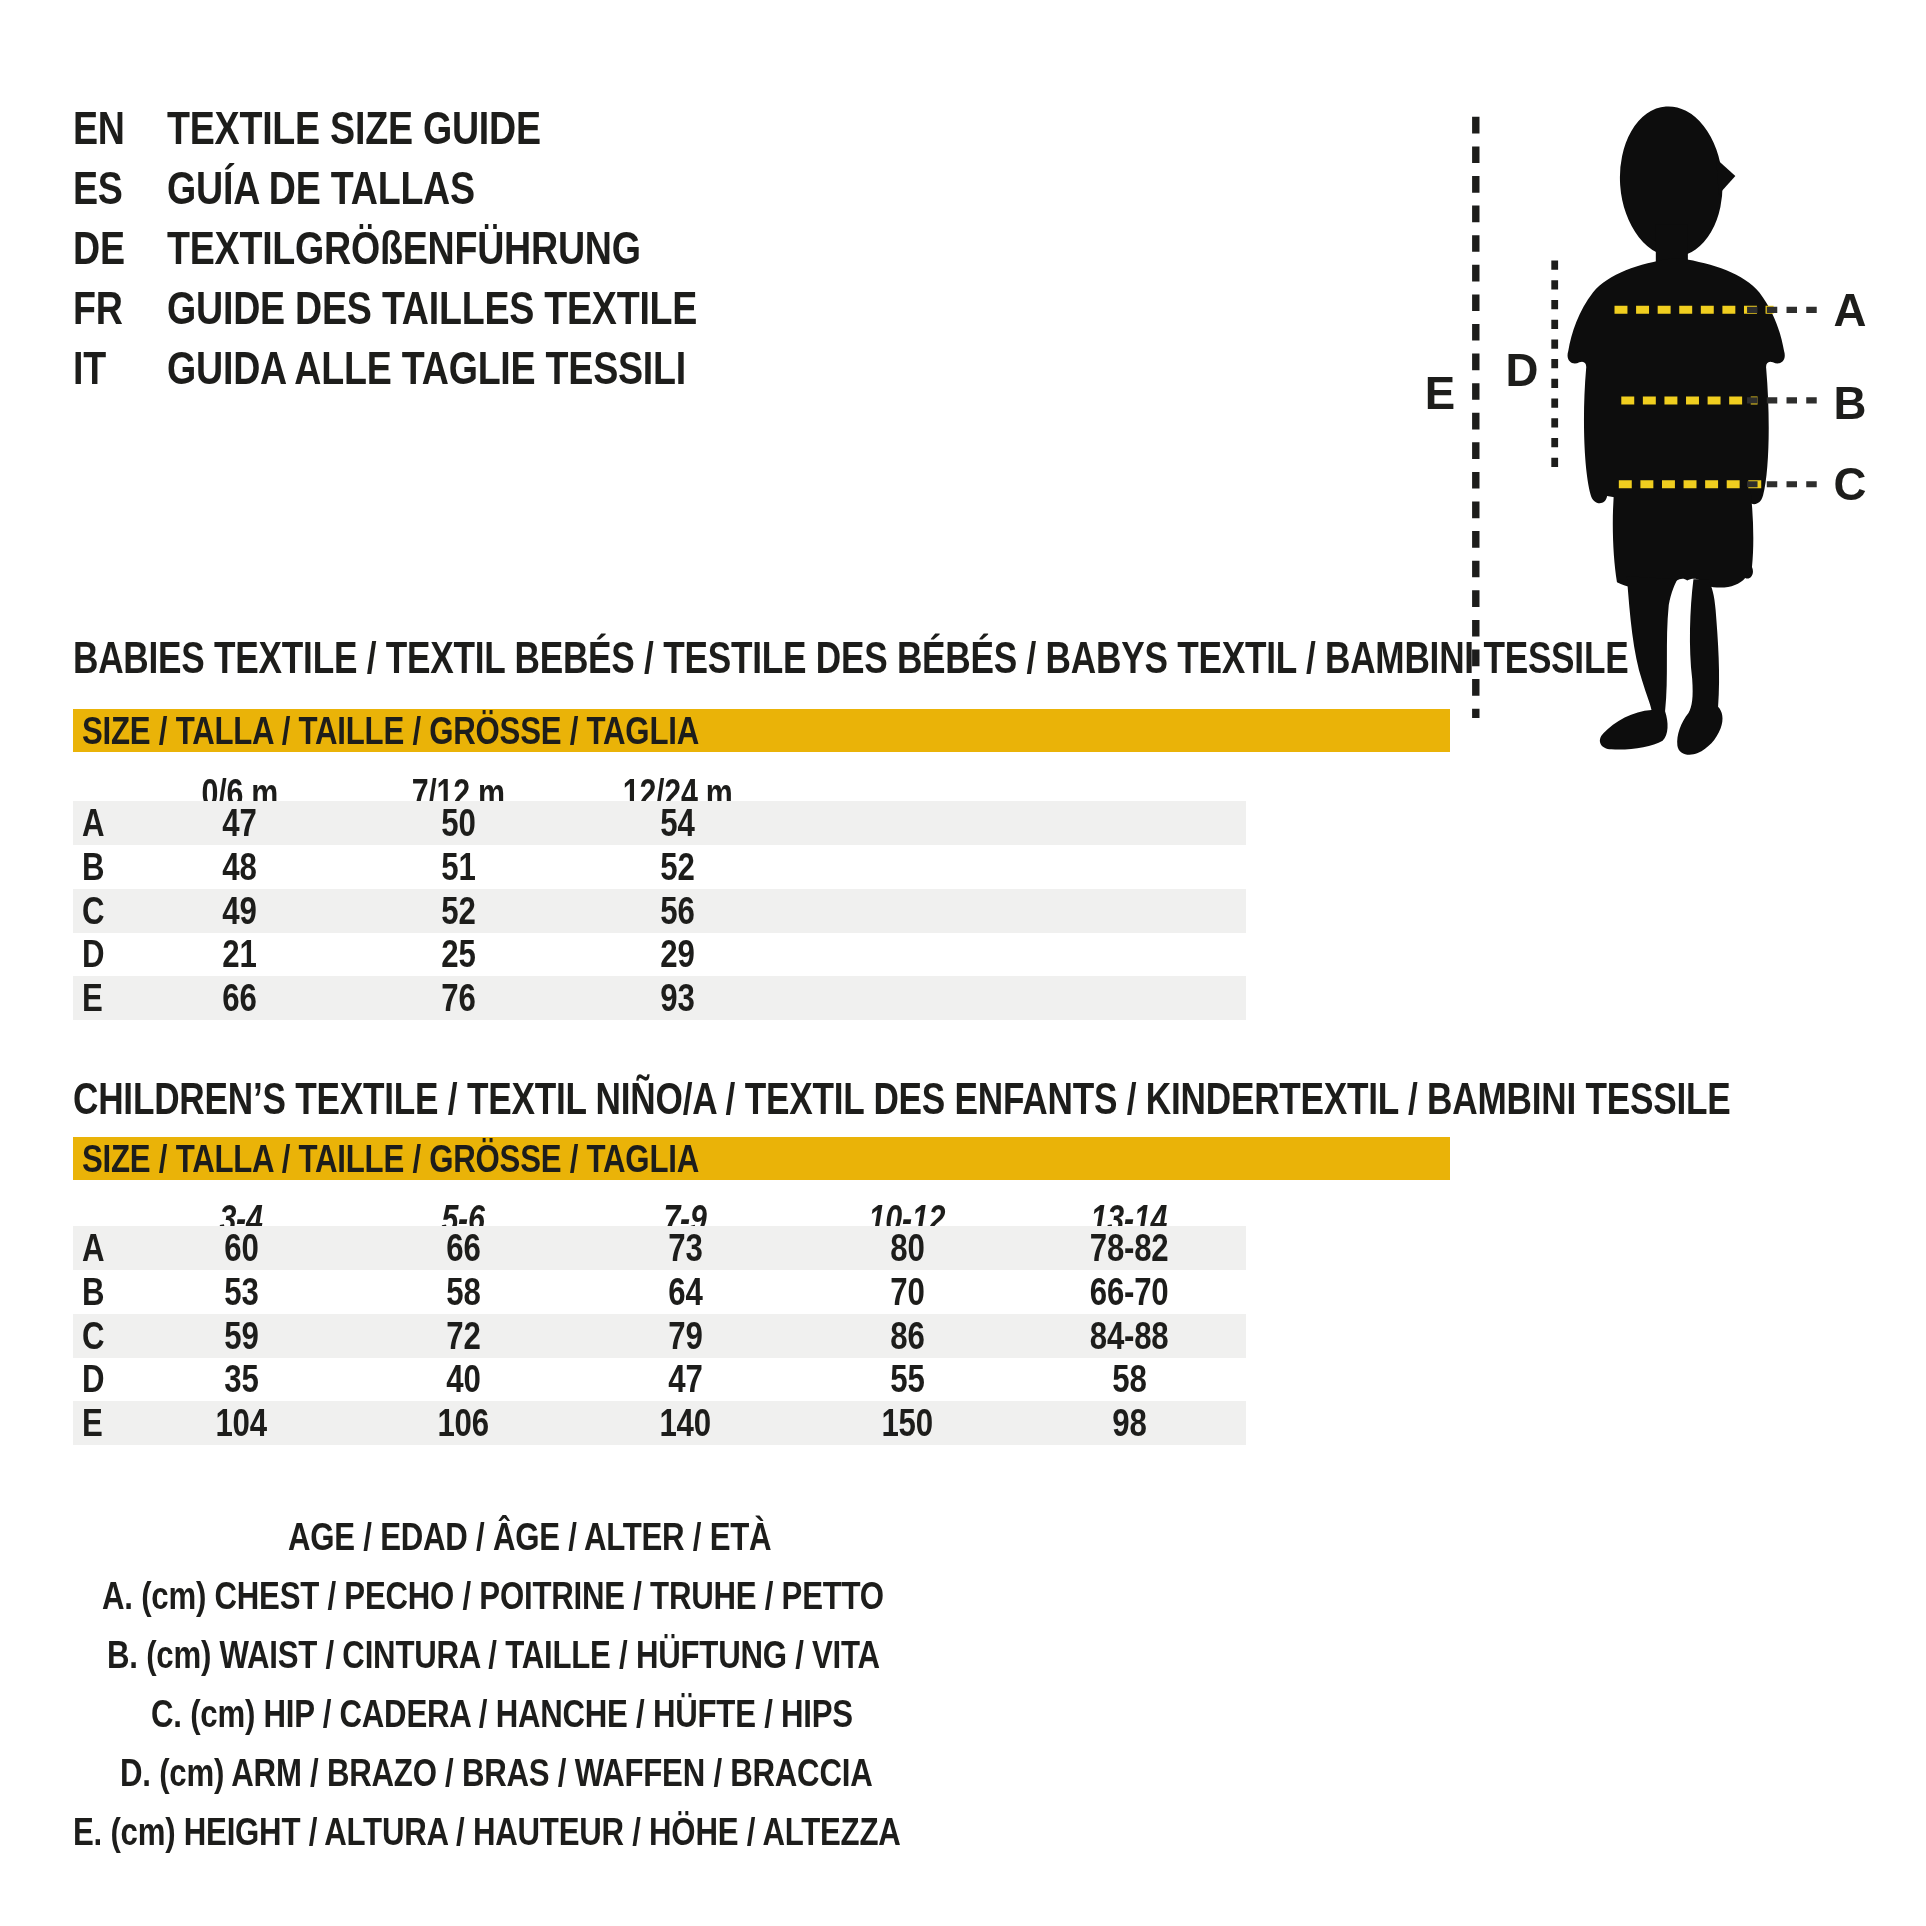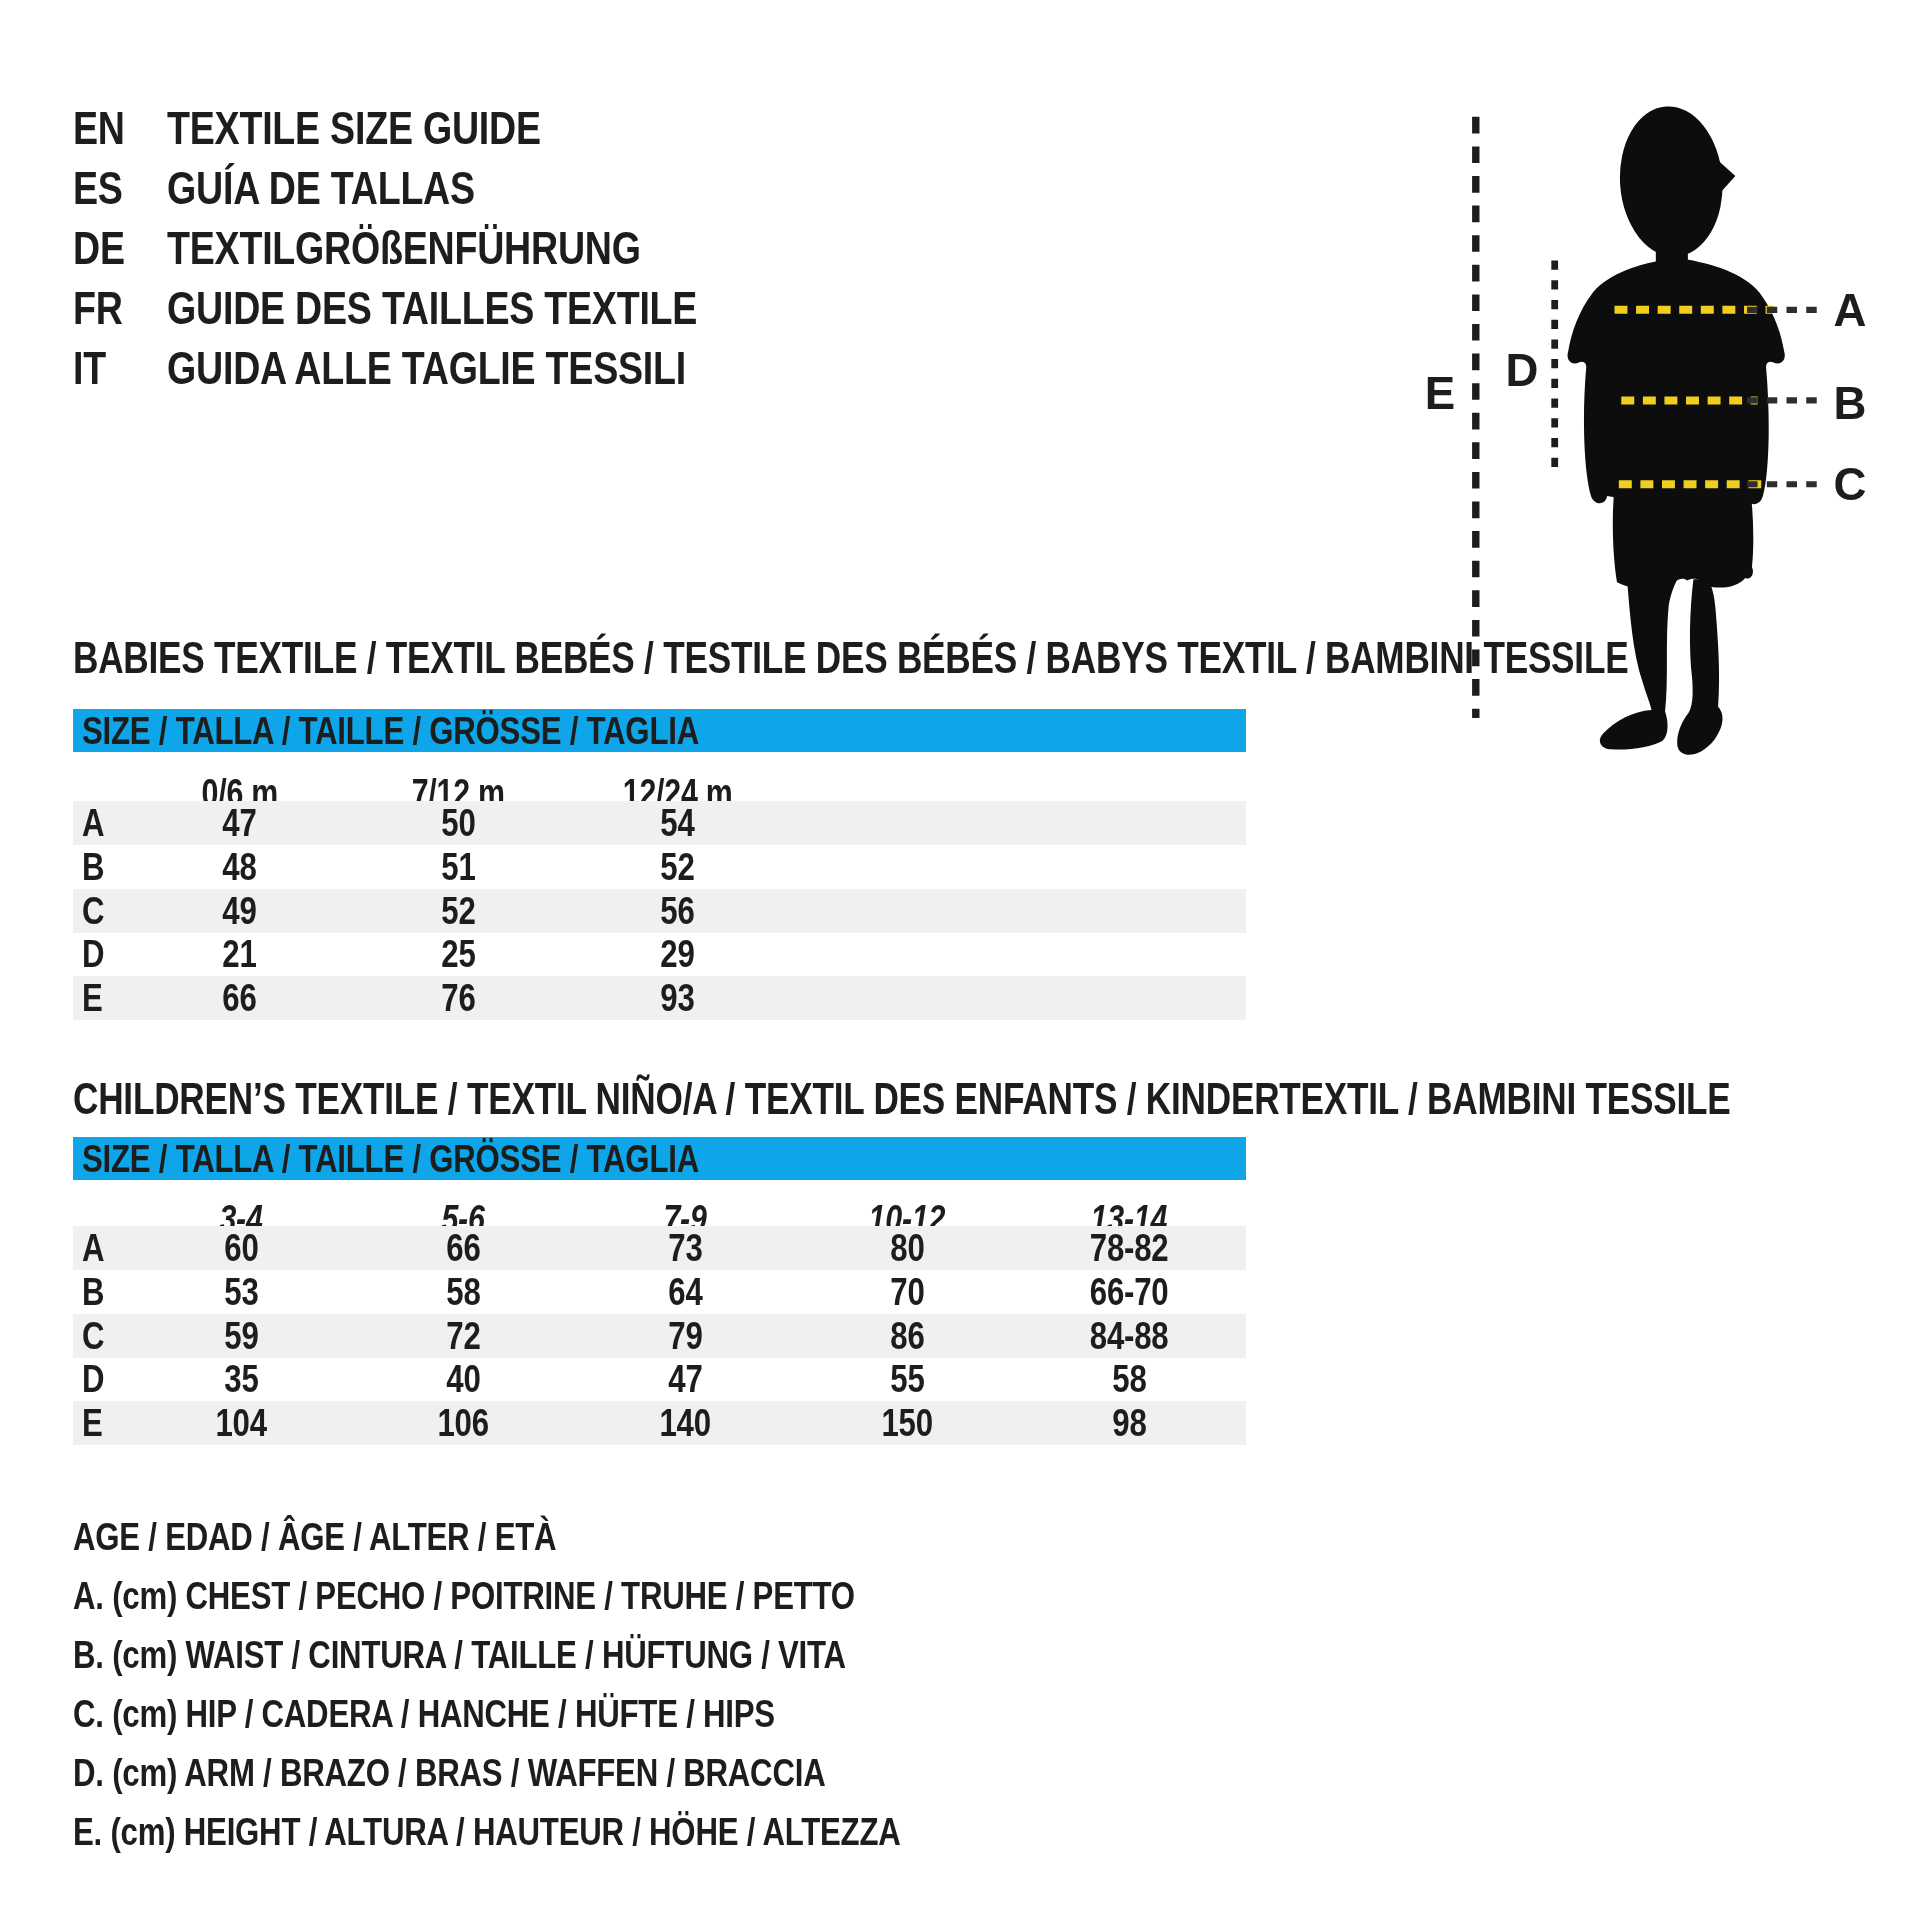--- a/index.html
+++ b/index.html
@@ -22,22 +22,22 @@
   
   .lang-block { position:absolute; left:73px; top:97px; }
   .lang-row { height:60px; display:flex; align-items:center; font-size:47px; font-weight:700; }
   .lang-code { width:94px; flex:0 0 94px; }
   
   .section-heading { position:absolute; left:73px; font-size:44px; font-weight:700; line-height:44px; }
   .heading-babies { top:636px; }
   .heading-children { top:1077px; }
   
   .size-bar {
-    position:absolute; left:73px; width:1173px; height:43px;
-    background:#0ea5e9; display:flex; align-items:center;
+    position:absolute; left:73px; width:1377px; height:43px;
+    background:#eab308; display:flex; align-items:center;
     font-size:39px; font-weight:700; padding-left:8.6px; box-sizing:border-box;
   }
   .size-bar-babies { top:709px; }
   .size-bar-children { top:1137px; }
   
   .col-head-row, .trow {
     position:absolute; left:73px; width:1173px;
     display:flex; align-items:center; font-weight:700;
   }
   .col-head-row { height:48px; font-size:38px;margin-top:16px; }
@@ -49,21 +49,21 @@
   .cell5 { width:222px; flex:0 0 222px; text-align:center; }
   .cell3 .cond, .cell5 .cond { transform-origin:50% 50%; }
   .bab-head { top:753px; }
   .bab-r0 { top:801px; } .bab-r1 { top:845px; } .bab-r2 { top:889px; }
   .bab-r3 { top:932px; } .bab-r4 { top:976px; }
   .chi-head { top:1179px;font-style:italic; }
   .chi-r0 { top:1226px; } .chi-r1 { top:1270px; } .chi-r2 { top:1314px; }
   .chi-r3 { top:1357px; } .chi-r4 { top:1401px; }
   
   .legend { position:absolute; left:73px; top:1507px; font-size:39px; font-weight:700; }
-  .legend-line { height:59px; display:flex; align-items:center; }
+  .legend-line { height:59px; display:flex; align-items:center;justify-content:center; }
   
   .figure-svg { position:absolute; left:1411px; top:86px; width:481px; height:672px; }
   .figure-svg text {
     font-family:"Liberation Sans", sans-serif;
     font-weight:700; font-size:74px; fill:#1d1d1b;
   }
 </style>
 </head>
 <body>
 

